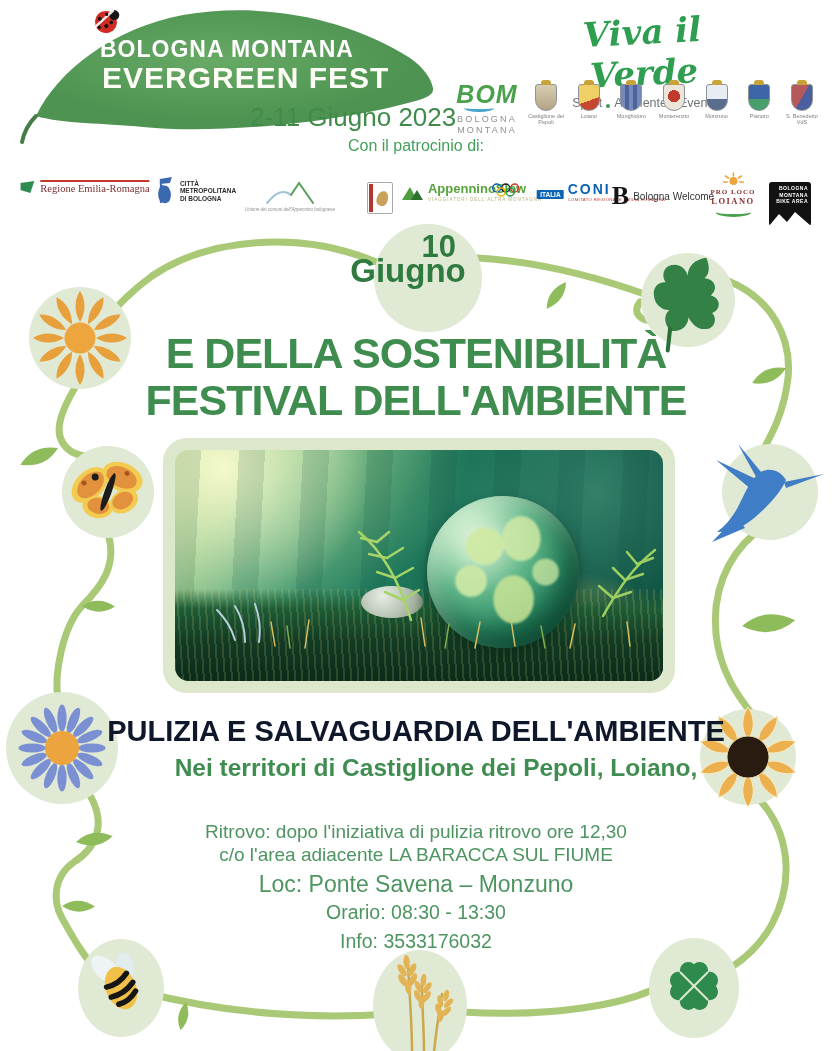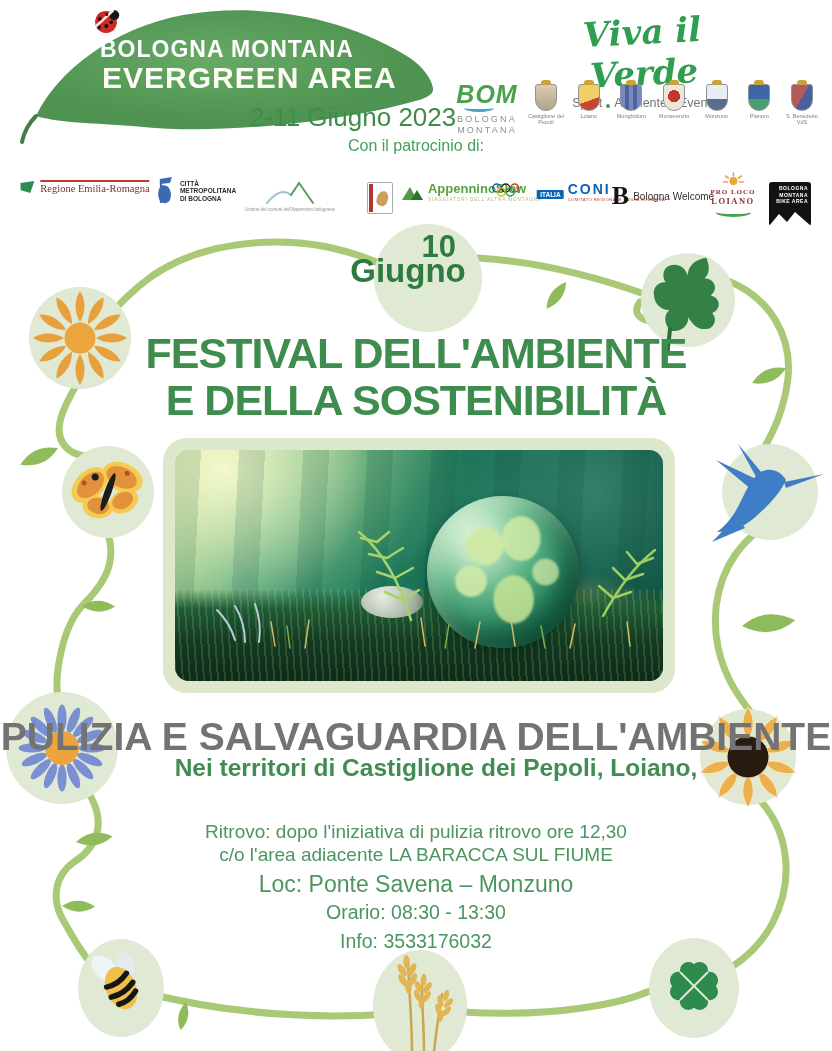--- a/index.html
+++ b/index.html
@@ -59,21 +59,21 @@
   .pl-l2{font-family:"Liberation Serif",serif;font-size:8.5px;font-weight:bold;color:#8a2f2f;letter-spacing:1.5px;}
   .pl-swoosh{width:36px;height:7px;border-bottom:3px solid #4aa051;border-radius:50%;margin:1px auto 0;}
   .bma{width:42px;height:44px;background:#121212;border-radius:3px;position:relative;
        text-align:right;padding:3px 3px 0 0;box-sizing:border-box;}
   .bma div{font-size:5px;font-weight:bold;color:#fff;letter-spacing:.5px;line-height:1.3;}
   
   .date-circle{left:374px;top:224px;width:108px;height:108px;border-radius:50%;background:#dfe9d3;}
   .date-day{left:392px;top:231px;width:64px;text-align:right;font-size:31px;font-weight:bold;color:#2e7a3f;line-height:1;}
   .date-month{left:334px;top:254px;width:148px;text-align:center;font-size:33px;font-weight:bold;color:#2e7a3f;line-height:1;}
   .title{top:330px;font-size:43px;font-weight:bold;color:#3e8c4e;line-height:1.1;letter-spacing:-1px;}
-  .activity{top:715px;font-size:39px;font-weight:bold;color:#737373;}
+  .activity{top:715px;font-size:29px;font-weight:bold;color:#0f172a;}
   .terr{top:753px;font-size:24.5px;font-weight:bold;color:#3f8d50;line-height:1.23;margin-left:40px;}
   .meet{top:820px;font-size:19px;color:#4d9560;line-height:1.22;}
   .loc{top:871px;font-size:23px;color:#4d9560;}
   .orario{top:901px;font-size:19.5px;color:#4d9560;}
   .info{top:930px;font-size:19.5px;color:#4d9560;}
   
   .photo-card{left:163px;top:438px;width:488px;height:231px;border:12px solid #dce7cb;border-radius:24px;background:#dce7cb;}
   .photo{position:absolute;inset:0;border-radius:14px;overflow:hidden;
      background:
       radial-gradient(circle at 10% 8%, rgba(249,251,206,.95), rgba(249,251,206,0) 30%),
@@ -331,21 +331,21 @@
       <g fill="#151515">
         <circle cx="-5" cy="-5" r="2"></circle>
           <circle cx="-1" cy="4" r="2"></circle>
           <circle cx="5" cy="2" r="1.8"></circle>
         <circle cx="-8" cy="3" r="1.7"></circle>
           <circle cx="3" cy="-7" r="1.6"></circle>
       </g>
     </g>
   </svg>
   <div class="abs leaf-t1">BOLOGNA MONTANA</div>
-  <div class="abs leaf-t2">EVERGREEN AREA</div>
+  <div class="abs leaf-t2">EVERGREEN FEST</div>
   <div class="abs dates">2-11 Giugno 2023</div>
 
   <div class="abs viva">
     <div class="viva-title">Viva il Verde</div>
     <div class="viva-sub">
       <span>Sport</span>
       <span class="viva-dot"></span>
       <span>Ambiente</span>
       <span class="viva-dot"></span>
       <span>Eventi</span>
@@ -482,22 +482,22 @@
         <polygon points="0,14 10,2 18,10 26,0 42,14" fill="#ffffff"></polygon>
       </svg>
     </div>
   </div>
 
   <div class="abs date-circle"></div>
   <div class="abs date-day">10</div>
   <div class="abs date-month">Giugno</div>
 
   <div class="abs ctr title">
+    <div>E DELLA SOSTENIBILITÀ</div>
     <div>FESTIVAL DELL'AMBIENTE</div>
-    <div>E DELLA SOSTENIBILITÀ</div>
   </div>
 
   <div class="abs photo-card">
     <div class="photo">
       <div class="trunks"></div>
       <div class="gold"></div>
       <div class="moss"></div>
       <div class="rock"></div>
       <div class="globe"></div>
       <svg style="position:absolute;inset:0;" width="488" height="231" fill="none" stroke-linecap="round">

